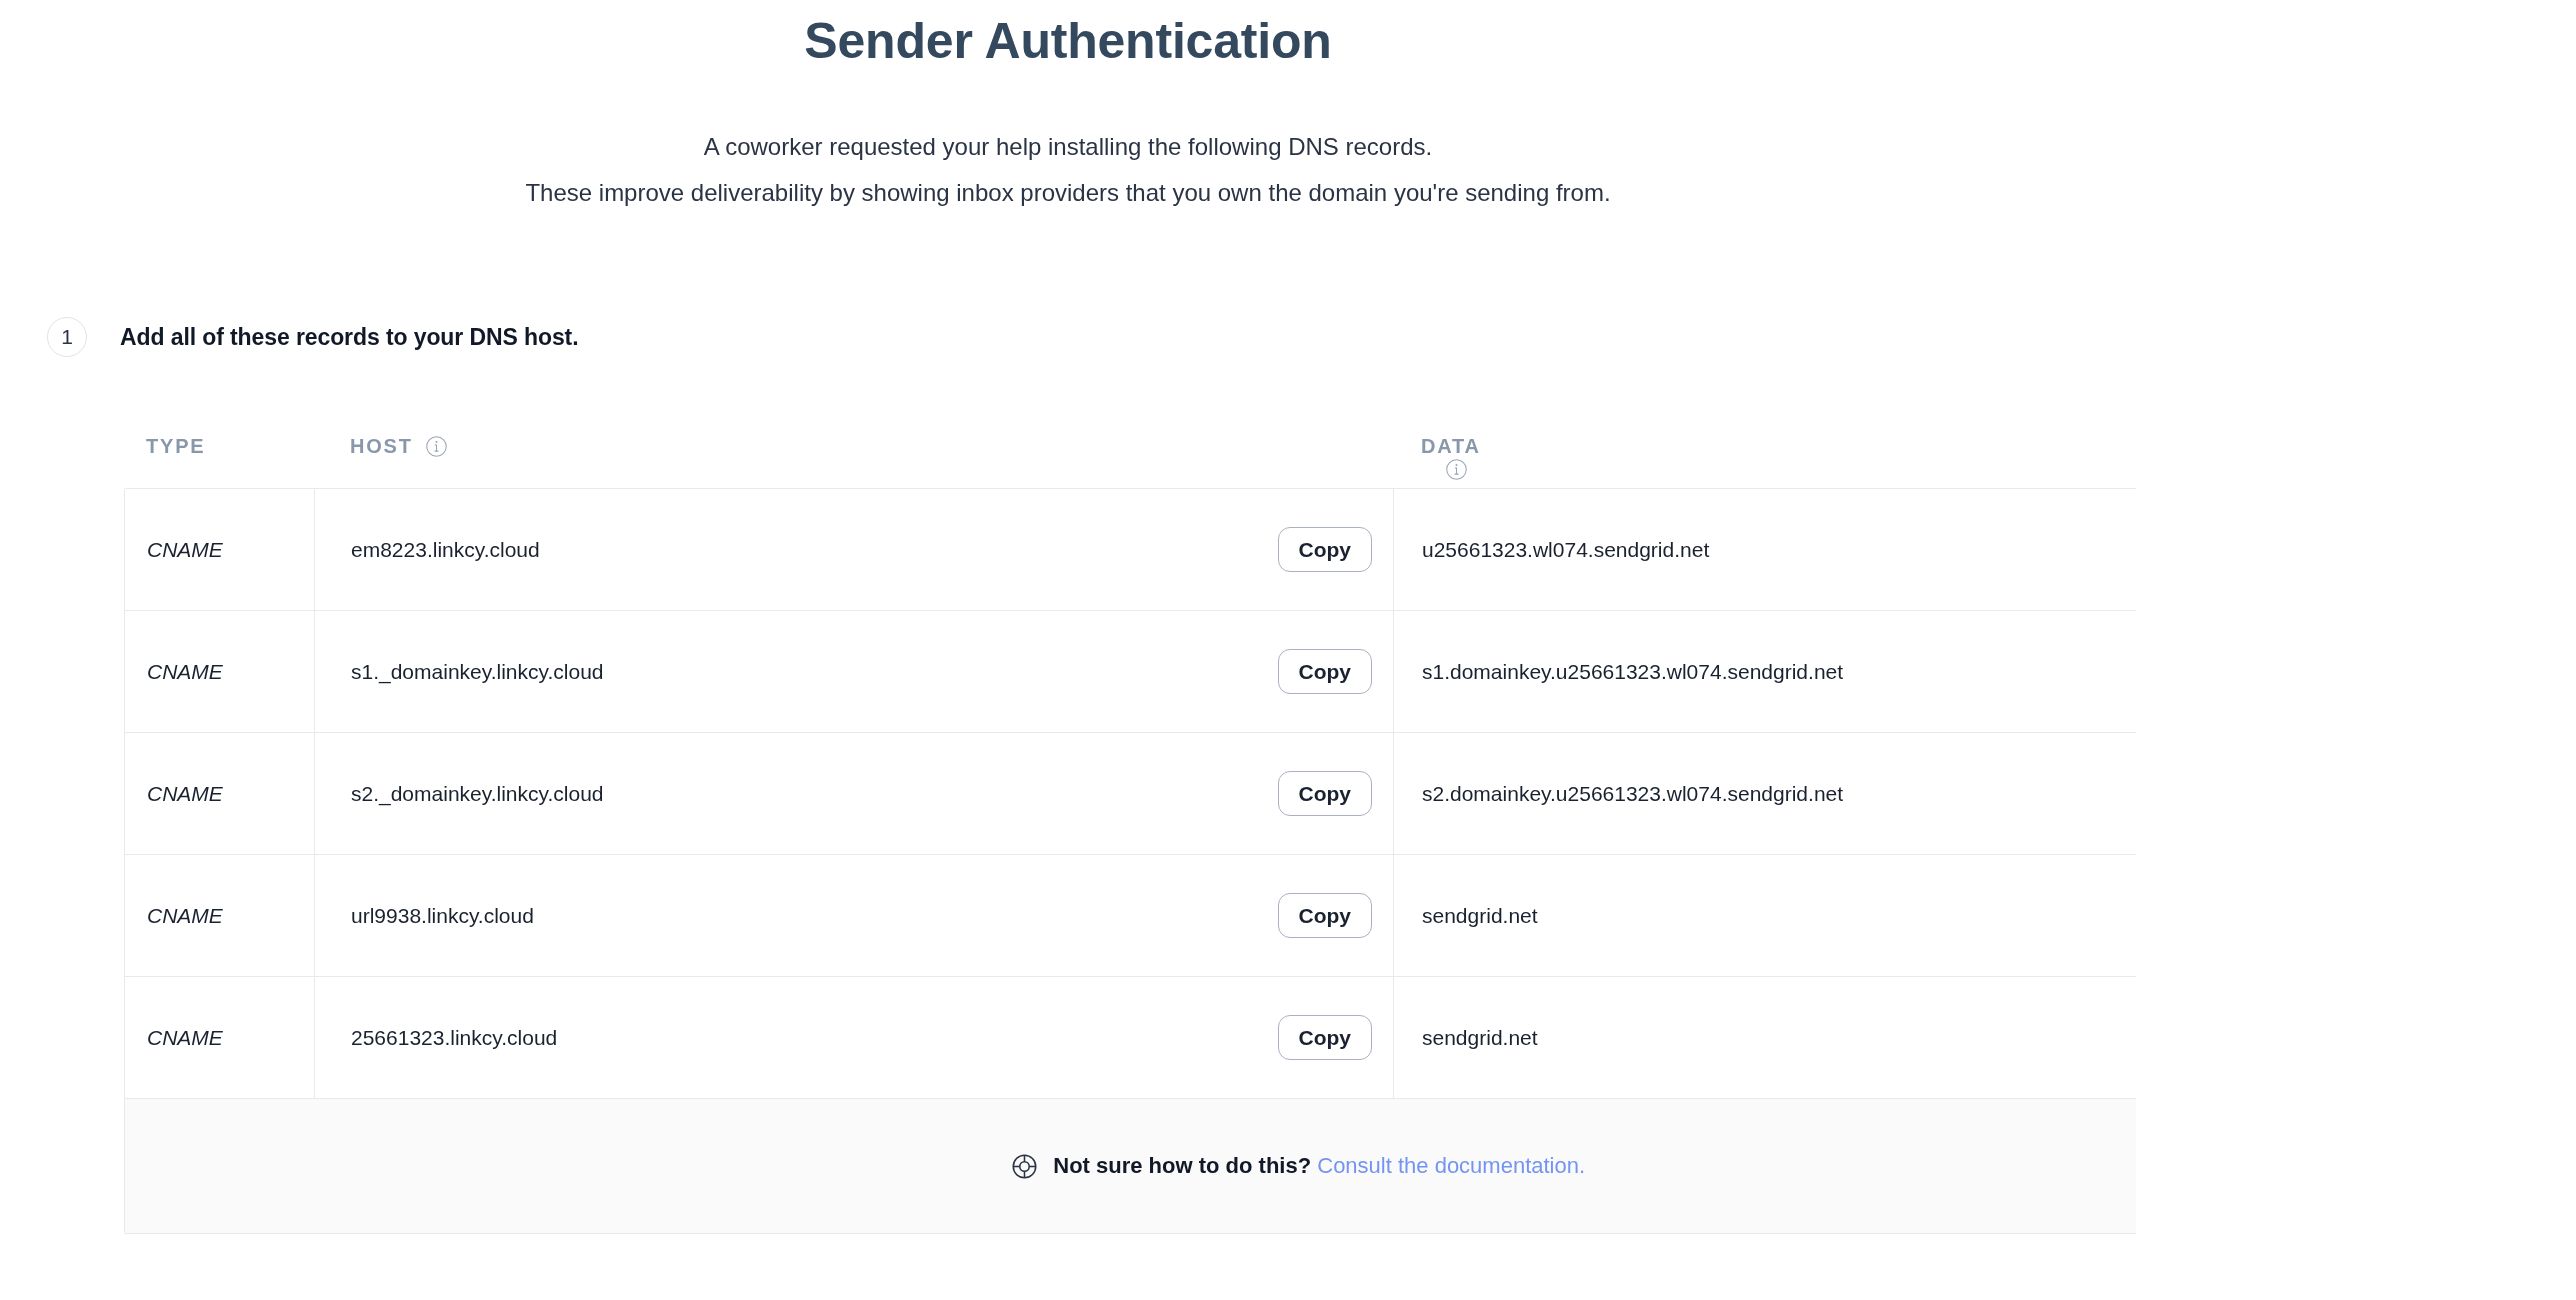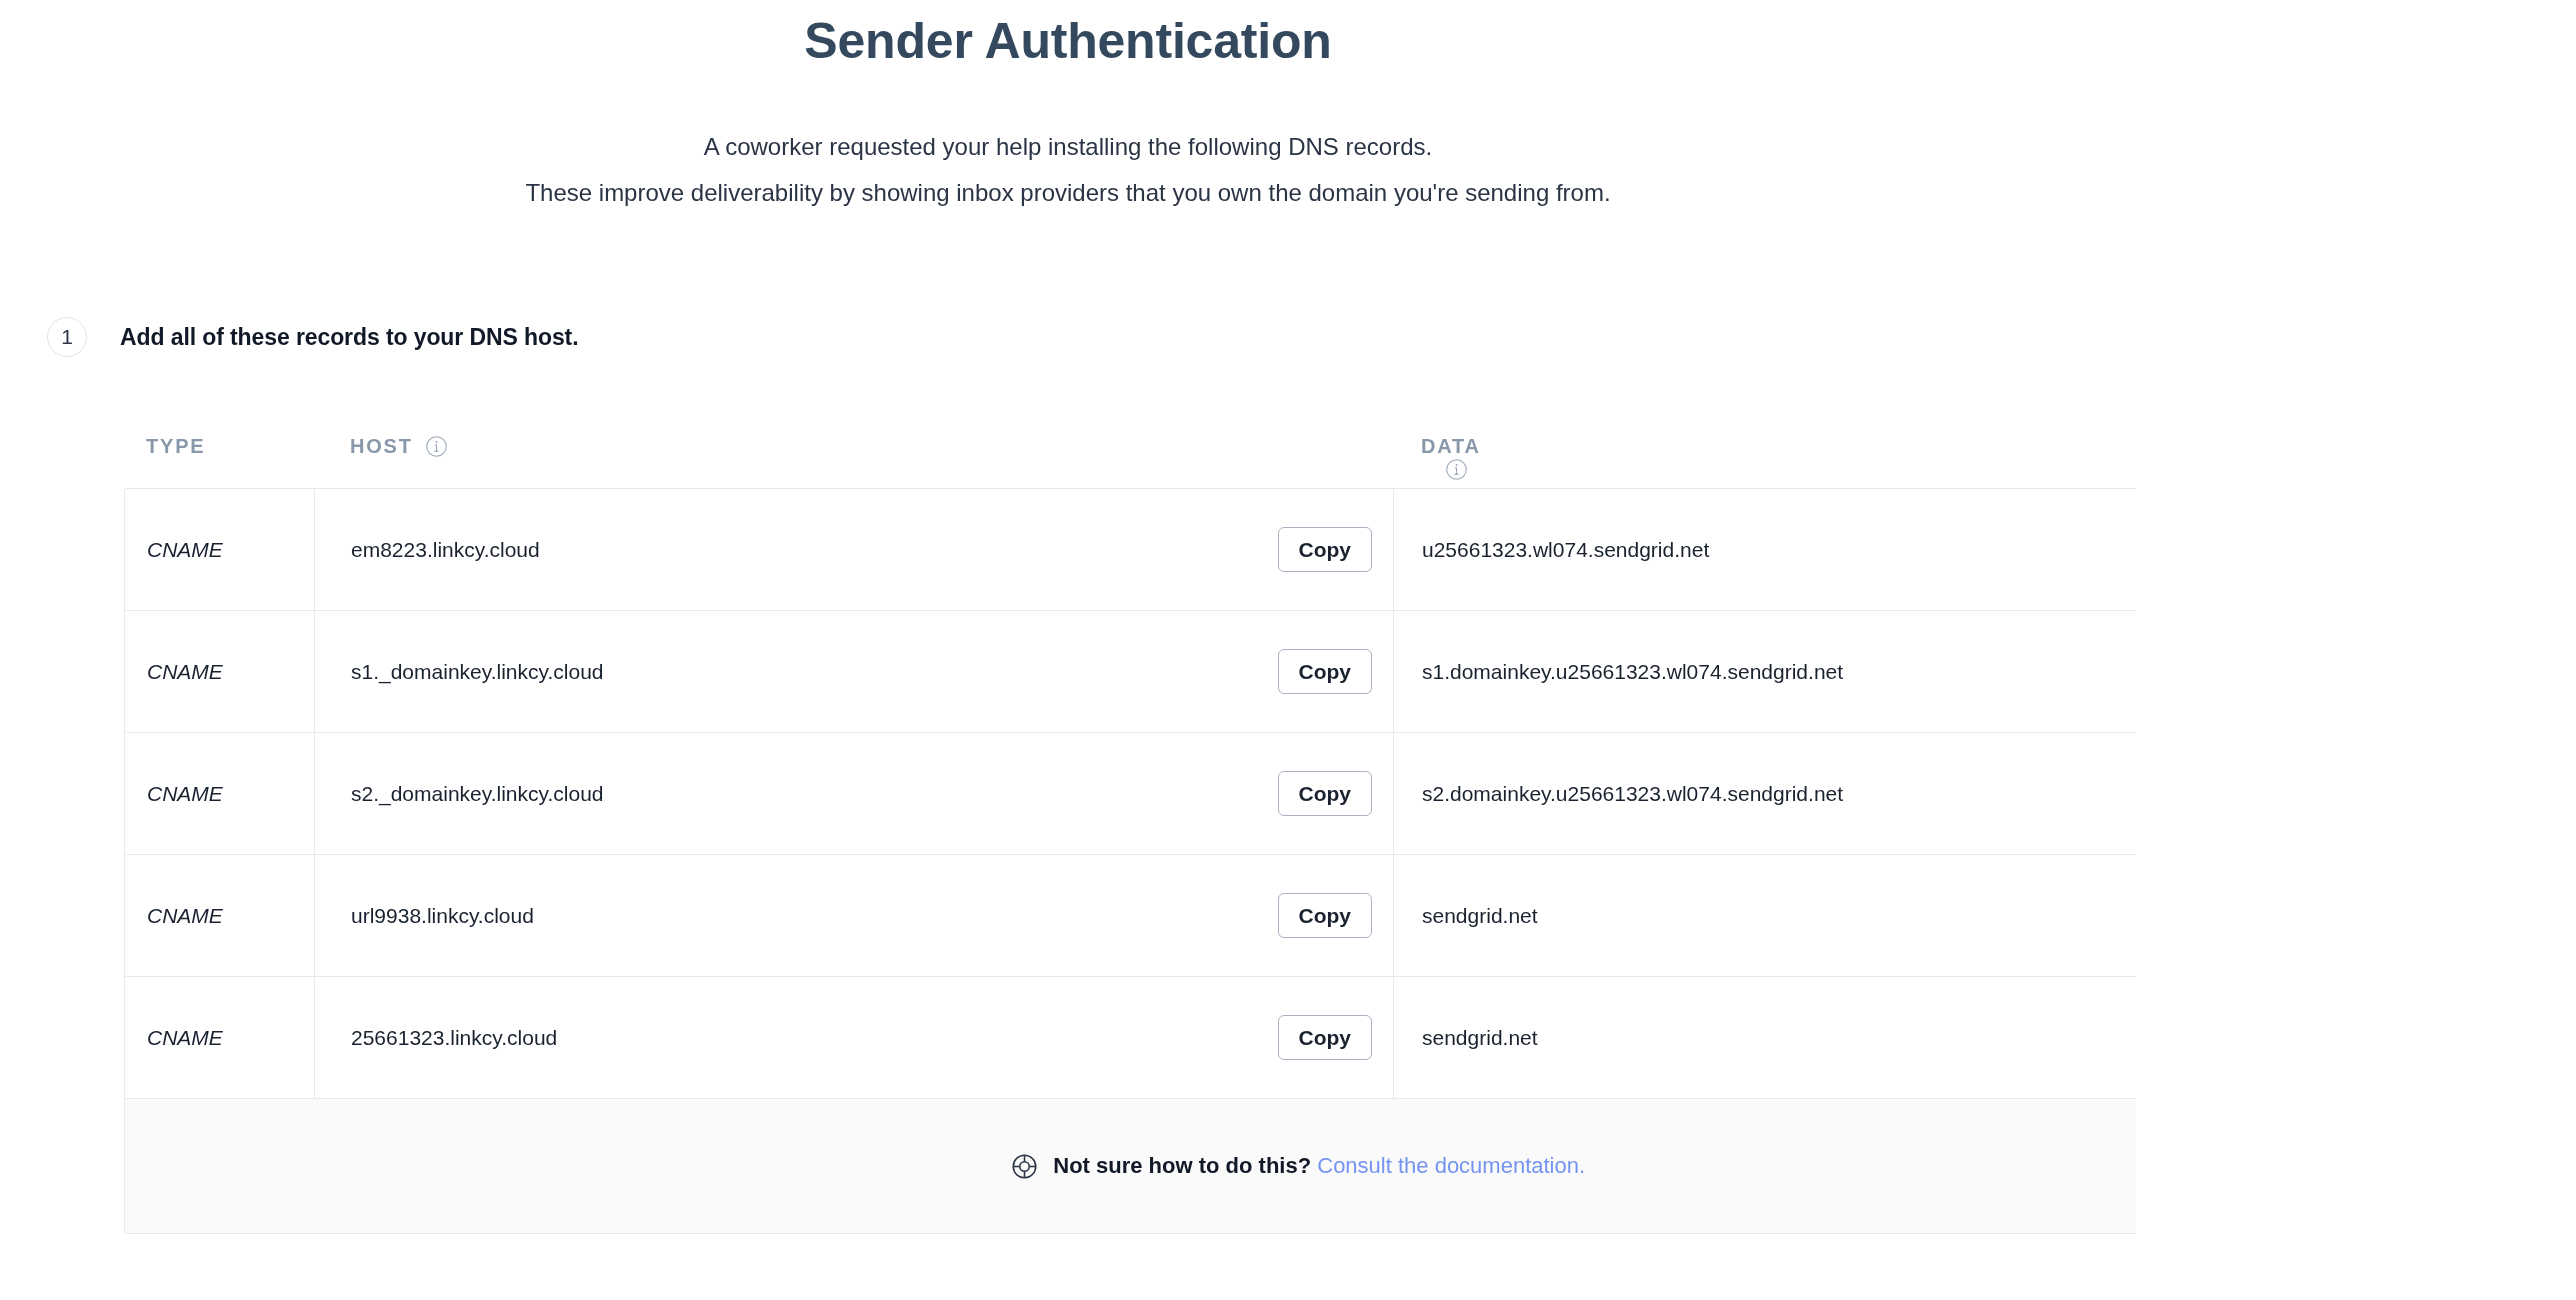--- a/index.html
+++ b/index.html
@@ -150,21 +150,21 @@
     padding-right: 64px;
     justify-content: space-between;
   }
 
   .val { white-space: nowrap; }
 
   .copy-btn {
     flex: none;
     background: #ffffff;
     border: 1.5px solid #aab1c0;
-    border-radius: 6px;
+    border-radius: 12px;
     color: #1a2230;
     font-family: "Liberation Sans", sans-serif;
     font-size: 21px;
     font-weight: 700;
     padding: 10.6px 20px;
     line-height: 1;
     cursor: pointer;
     text-align: center;
   }
 

